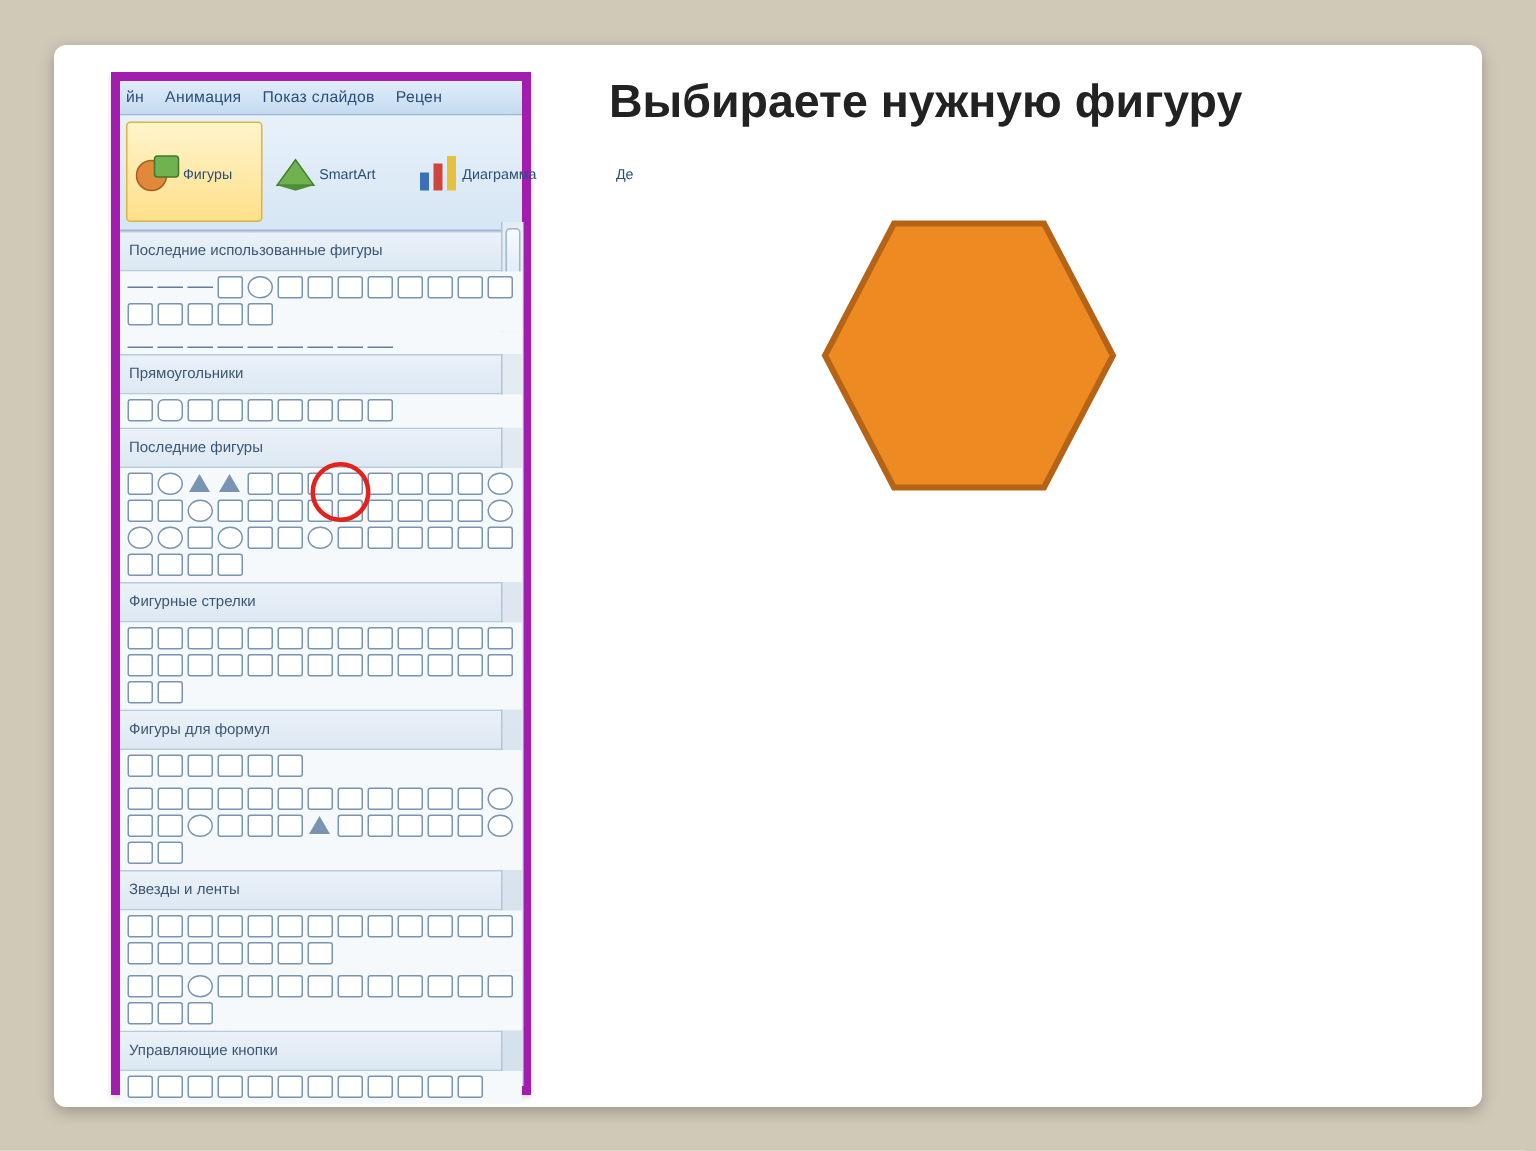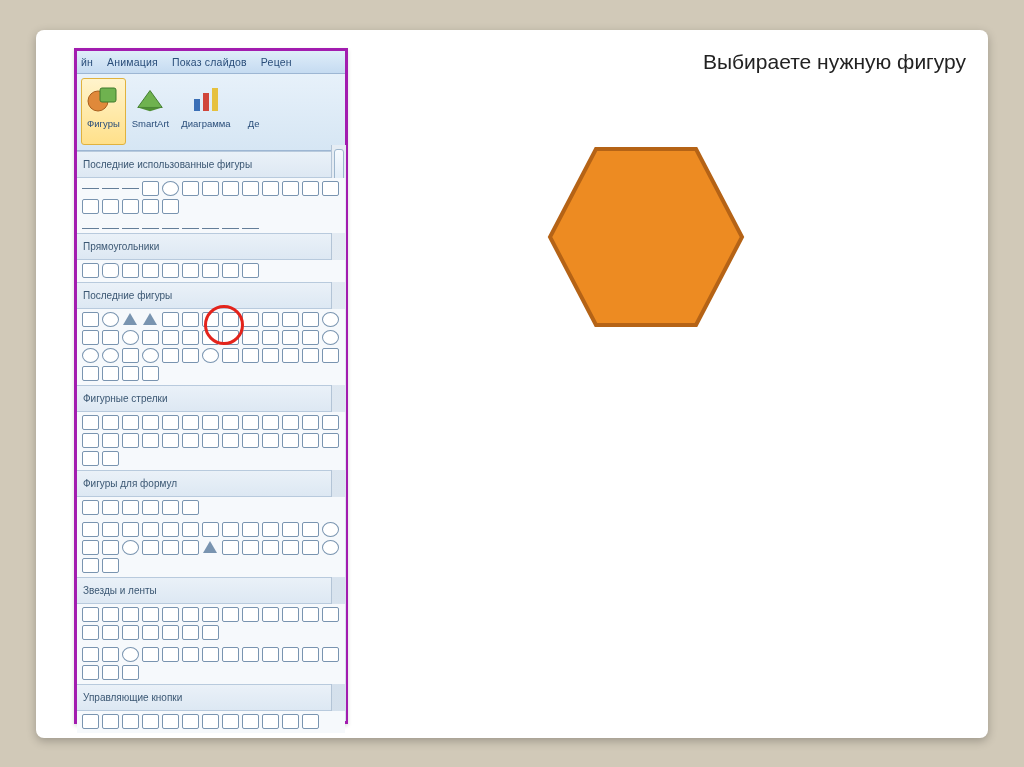--- a/index.html
+++ b/index.html
@@ -1,29 +1,29 @@
 <!DOCTYPE html>
 <html><head>
 <meta charset="utf-8">
 <style>
   html,body{margin:0;padding:0;width:1024px;height:767px;background:#d1c9b8;font-family:"Segoe UI",Tahoma,sans-serif;overflow:hidden}
   .slide{position:absolute;left:36px;top:30px;width:952px;height:708px;background:#fff;border-radius:8px;box-shadow:0 3px 10px rgba(0,0,0,.25)}
-  .heading{position:absolute;left:370px;top:20px;width:560px;font-size:21px;font-weight:400;color:#222;text-align:right}
+  .heading{position:absolute;left:370px;top:20px;width:560px;font-size:31px;font-weight:700;color:#222;text-align:left}
   .hexagon{position:absolute;left:510px;top:115px;width:200px;height:184px}
 
   
-  .panel{position:absolute;left:38px;top:18px;width:268px;height:670px;border:3px solid #a21caf;background:#eef3f8;box-shadow:0 2px 4px rgba(0,0,0,.15)}
+  .panel{position:absolute;left:38px;top:18px;width:268px;height:670px;border:6px solid #a21caf;background:#eef3f8;box-shadow:0 2px 4px rgba(0,0,0,.15)}
 
   
   .tabs{height:22px;background:linear-gradient(#dfedf9,#c5dbf1);border-bottom:1px solid #9db6d3;display:flex;align-items:center;font-size:10.5px;color:#2a4e7a;padding-left:4px;letter-spacing:.2px}
   .tabs span{margin-right:14px}
 
   
   .ribbon{height:72px;background:linear-gradient(#e7f1fa,#d6e6f4);border-bottom:1px solid #9db6d3;display:flex;align-items:flex-start;padding:4px 4px 0 4px}
-  .rbtn{display:flex;flex-direction:column;align-items:center;justify-content:flex-start;font-size:9.5px;color:#2a4e7a;padding:3px 5px 0 5px;border:1px solid transparent;border-radius:3px;height:62px}
+  .rbtn{display:flex;align-items:center;justify-content:flex-start;font-size:9.5px;color:#2a4e7a;padding:3px 19px 0 5px;border:1px solid transparent;border-radius:3px;height:62px}
   .rbtn.sel{background:linear-gradient(#fff4cc,#ffe08a);border-color:#e0b23e}
   .rbtn .g{width:32px;height:34px;display:flex;align-items:center;justify-content:center;margin-bottom:2px}
   .smartart{width:34px;height:26px}
   .charticon{width:28px;height:28px}
   .linkicon{width:26px;height:26px;border-radius:50%;background:radial-gradient(circle at 35% 30%,#d6e4ef,#9db6cb 70%)}
 
   
   .grp{background:linear-gradient(#eaf1f8,#dde8f3);border-top:1px solid #b8cadd;border-bottom:1px solid #b8cadd;font-size:10px;font-weight:400;color:#3b5773;padding:7px 6px}
 
   

